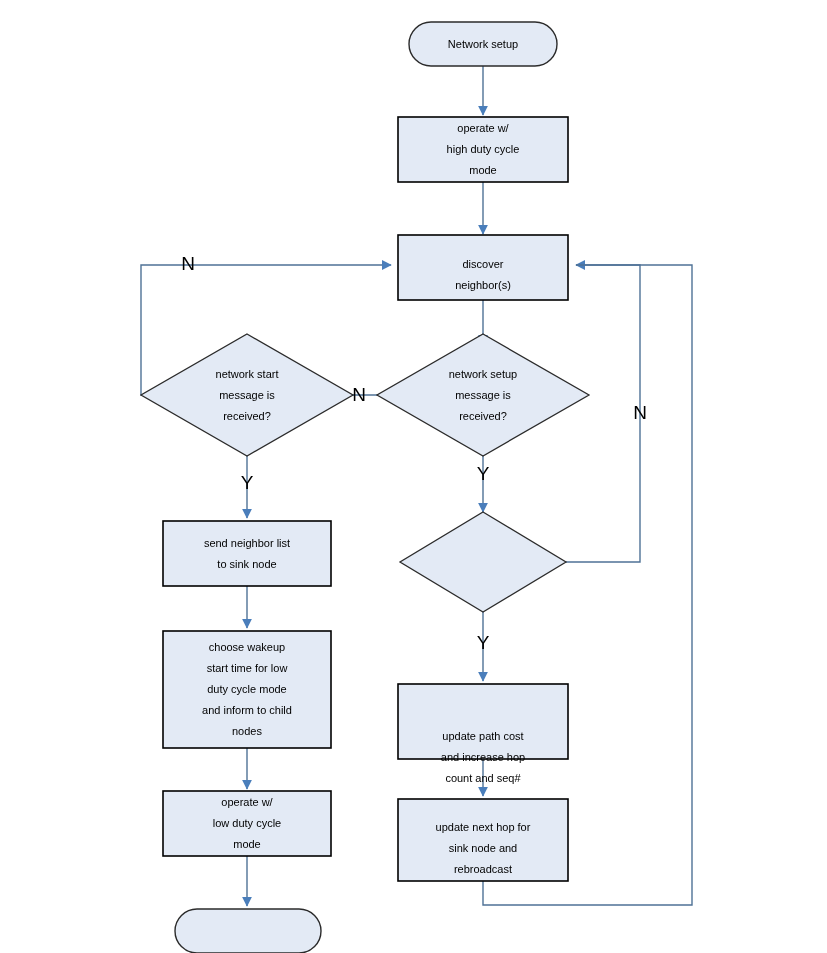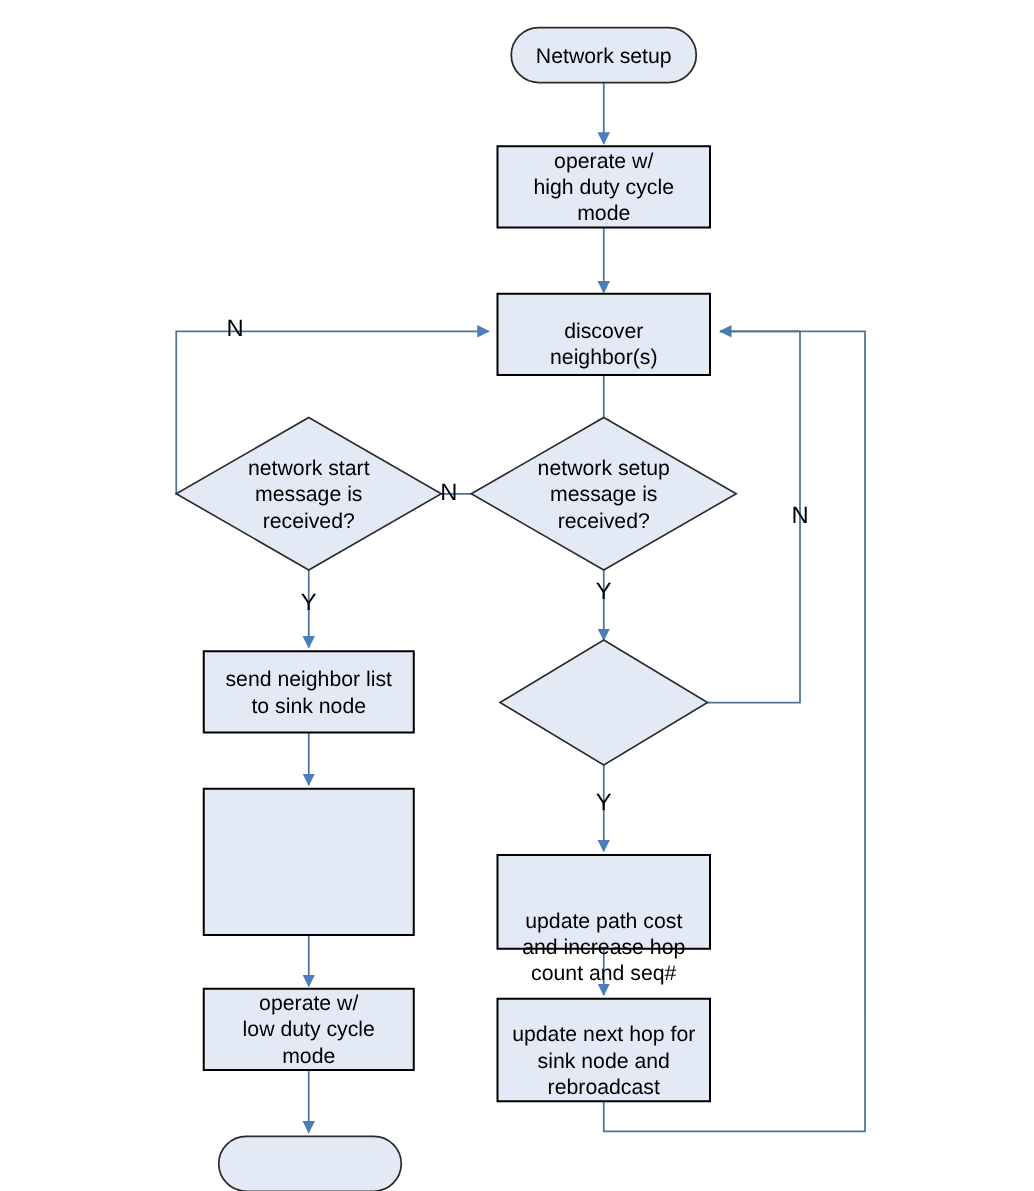--- a/index.html
+++ b/index.html
@@ -24,21 +24,21 @@
     left: 0;
     width: 827px;
     height: 953px;
   }
   .node-label {
     position: absolute;
     display: flex;
     align-items: center;
     justify-content: center;
     text-align: center;
-    font-size: 17px;
+    font-size: 11px;
     line-height: 21px;
     color: #000000;
     white-space: pre-line;
     pointer-events: none;
   }
   .edge-label {
     position: absolute;
     font-size: 19px;
     line-height: 19px;
     color: #000000;
@@ -131,20 +131,25 @@
 received?</div>
 
   <div class="node-label" style="left:399px; top:334px; width:168px; height:122px;">network setup
 message is
 received?</div>
 
   <div class="node-label" style="left:163px; top:521px; width:168px; height:65px;border-radius:14px;">send neighbor list
 to sink node</div>
 
 
+  <div class="node-label" style="left:163px; top:631px; width:168px; height:117px;">choose wakeup
+start time for low
+duty cycle mode
+and inform to child
+nodes</div>
 
   <div class="node-label" style="left:398px; top:720px; width:170px; height:75px;">update path cost
 and increase hop
 count and seq#</div>
 
   <div class="node-label" style="left:163px; top:791px; width:168px; height:65px;">operate w/
 low duty cycle
 mode</div>
 
   <div class="node-label" style="left:398px; top:799px; width:170px; height:99px;">update next hop for

